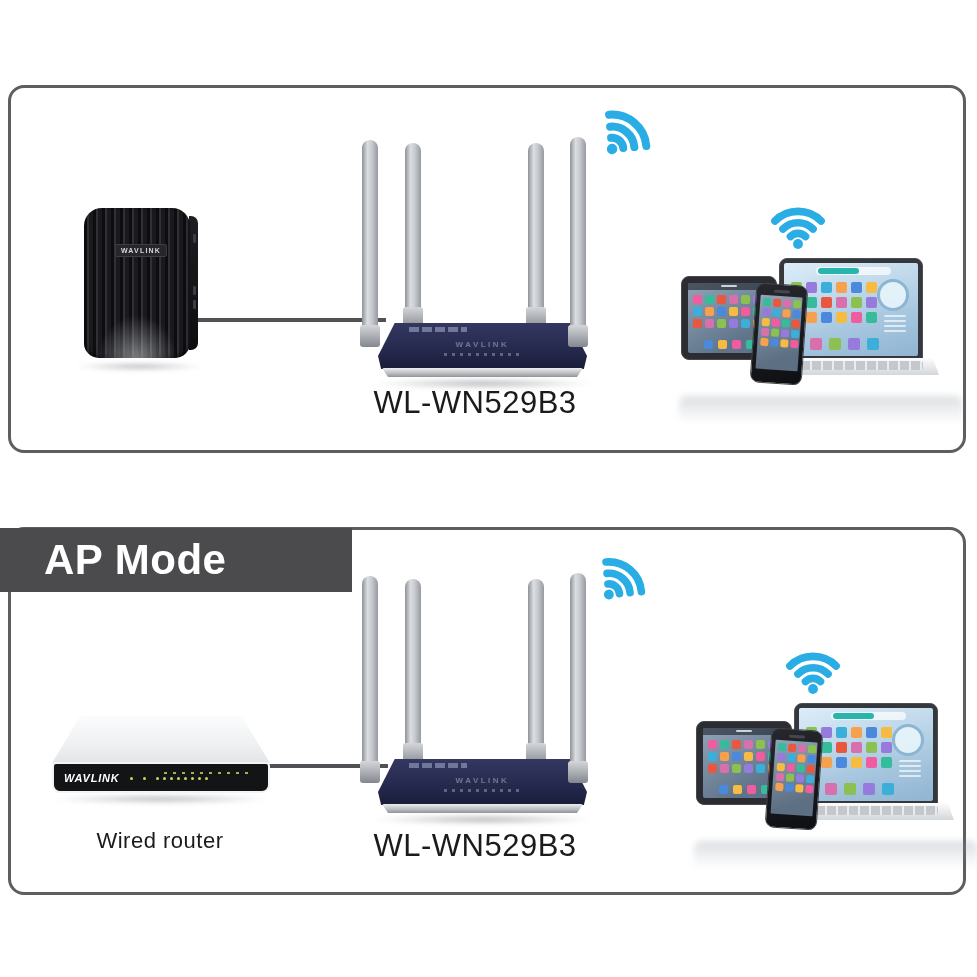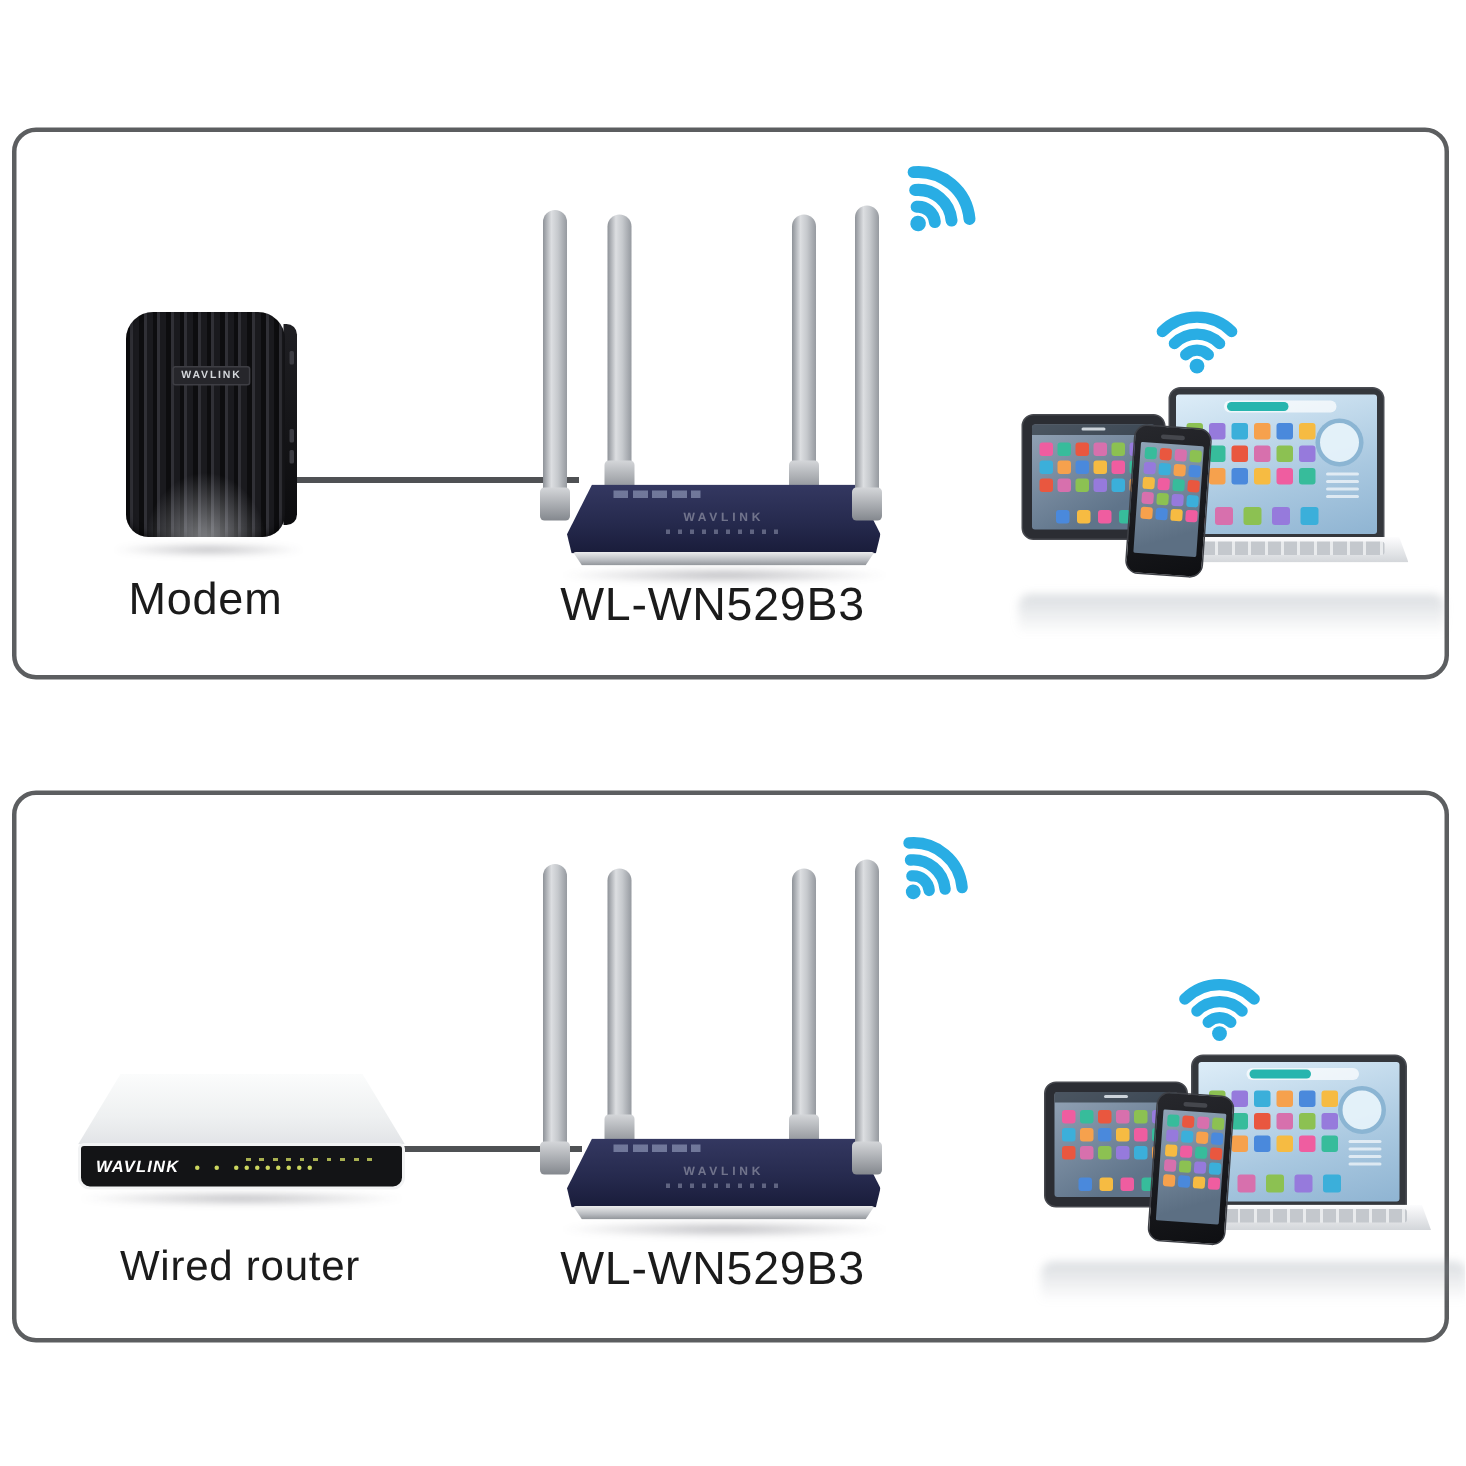--- a/index.html
+++ b/index.html
@@ -280,24 +280,26 @@
             <i style="background: rgb(246, 161, 77);"></i>
             <i style="background: rgb(74, 137, 220);"></i>
             <i style="background: rgb(246, 187, 66);"></i>
             <i style="background: rgb(239, 93, 160);"></i>
           </div>
       </div>
     </div>
     <div class="refl"></div>
   </div>
 
-  <div class="label" style="left:57px;top:383px;width:160px;font-size:30px;">Modem</div>
   <div class="label" style="left:360px;top:385px;width:230px;font-size:31px;">WL-WN529B3</div>
 
   <div class="panel" style="top:527px;"></div>
+  <div class="banner" style="top:528px;height:64px;font-size:42px;padding-left:44px;">
+    <span>AP Mode</span>
+  </div>
 
   <div class="wrouter" style="left:52px;top:716px;">
     <div class="wr-top"></div>
     <div class="wr-front">
       <span class="wr-brand">WAVLINK</span>
       <span class="wr-leds">
           <i class="sp"></i>
           <i class="sp"></i>
           <i></i>
           <i></i>
@@ -453,16 +455,16 @@
             <i style="background: rgb(246, 161, 77);"></i>
             <i style="background: rgb(74, 137, 220);"></i>
             <i style="background: rgb(246, 187, 66);"></i>
             <i style="background: rgb(239, 93, 160);"></i>
           </div>
       </div>
     </div>
     <div class="refl"></div>
   </div>
 
-  <div class="label" style="left:70px;top:828px;width:180px;font-size:28px;">Wired router</div>
+  <div class="label" style="left:70px;top:828px;width:180px;font-size:22px;">Wired router</div>
   <div class="label" style="left:360px;top:828px;width:230px;font-size:31px;">WL-WN529B3</div>
 
 </div>
 
 </body></html>

